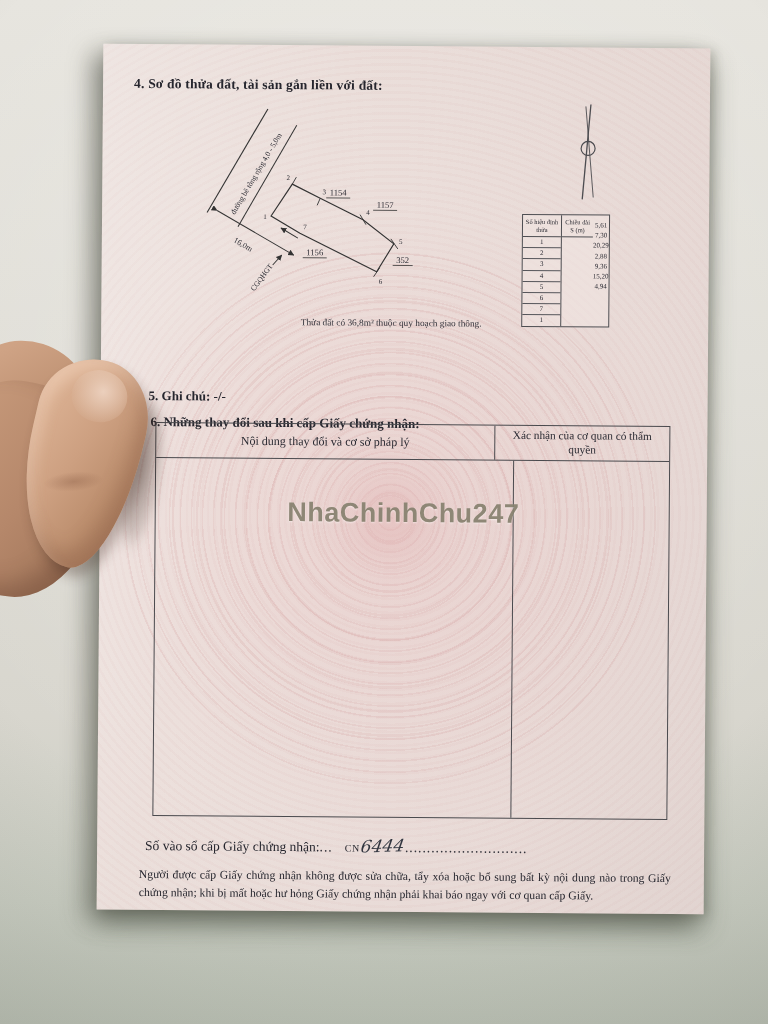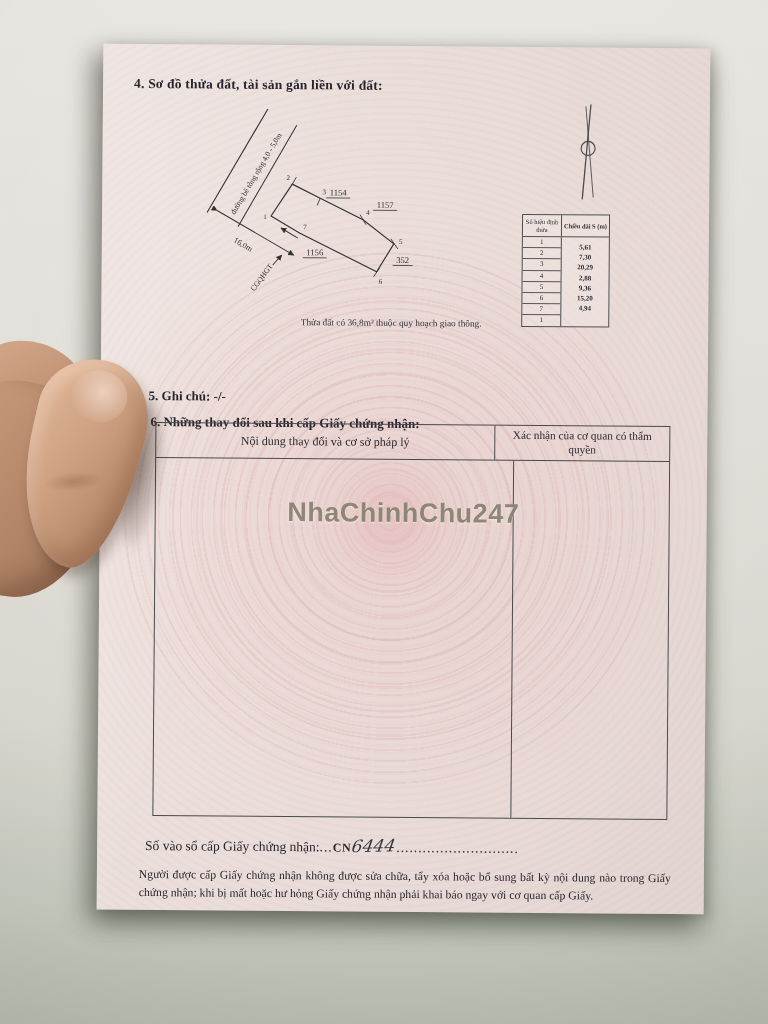--- a/index.html
+++ b/index.html
@@ -40,39 +40,39 @@
   
   #plot-svg{left:70px;top:62px;width:360px;height:235px;}
   #plot-svg text{font-family:"Liberation Serif","DejaVu Serif",serif;fill:#2b2b33;}
   #north-arrow{left:472px;top:55px;width:30px;height:100px;}
   
   .vtable{left:420px;top:167px;width:86px;display:flex;border:1px solid #4e4e52;background:rgba(240,230,226,0.55);color:#2b2b33;}
   .vcol-left{width:38px;border-right:1px solid #4e4e52;}
   .vhead{font-size:6.4px;line-height:1.15;text-align:center;border-bottom:1px solid #4e4e52;height:19px;display:flex;align-items:center;justify-content:center;padding:1px;}
   .vcell{height:10.2px;font-size:7px;text-align:center;border-bottom:1px solid #55555a;display:flex;align-items:center;justify-content:center;}
   .vcell:last-child{border-bottom:none;}
-  .vcol-right{width:47px;display:flex;flex-direction:column;font-weight:bold;}
+  .vcol-right{width:47px;display:flex;flex-direction:row;}
   .vvals{padding-top:5px;}
   .vval{height:10.2px;font-size:7px;text-align:center;display:flex;align-items:center;justify-content:center;}
   
   .ctable{left:55px;top:378px;width:513px;height:392px;border:1.2px solid #4a4a4e;display:flex;flex-direction:column;color:#2b2b33;}
   .ctable .hdr{display:flex;height:34px;border-bottom:1.2px solid #4a4a4e;}
   .ctable .bdy{display:flex;flex:1;}
   .c-left{width:69.8%;border-right:1.2px solid #4a4a4e;display:flex;align-items:center;justify-content:center;text-align:center;}
   .c-right{width:30.2%;display:flex;align-items:center;justify-content:center;text-align:center;}
   .hdr .c-left{font-size:12px;}
   .hdr .c-right{font-size:11.3px;line-height:1.2;padding:0 14px;}
   
   #watermark{left:0;right:0;top:452px;text-align:center;
     font-family:"Liberation Sans","DejaVu Sans",sans-serif;font-weight:bold;font-size:27px;
     color:#87816f;opacity:.92;letter-spacing:.5px;text-shadow:0 1px 2px rgba(255,255,255,0.55);}
   
   #registry{left:48px;top:790px;font-size:13.5px;color:#26262e;white-space:nowrap;}
   #registry .dots{letter-spacing:1px;color:#33333b;}
-  #registry .cn{font-size:12px;font-weight:bold;letter-spacing:.5px;}
+  #registry .cn{font-size:10px;font-weight:normal;letter-spacing:.5px;margin-left:12px;}
   #registry .hand-num{display:inline-block;font-family:"DejaVu Serif",serif;font-style:italic;
     font-size:17px;color:#323640;transform:skewX(-10deg) rotate(-2deg);margin:0 1px 0 1px;}
   
   #footer{left:42px;top:822px;width:532px;font-size:11.7px;line-height:1.55;text-align:justify;color:#26262e;}
   
   .hand-shadow{position:absolute;left:112px;top:366px;width:58px;height:215px;z-index:4;
     background:radial-gradient(closest-side, rgba(55,38,28,0.38), rgba(55,38,28,0.18) 55%, rgba(0,0,0,0) 75%);
     transform:rotate(9deg);filter:blur(5px);}
   .finger-top{position:absolute;left:-30px;top:342px;width:120px;height:85px;z-index:6;
     background:linear-gradient(135deg,#cfa385 20%,#b98c6d 80%);border-radius:50% 50% 45% 55%/60% 55% 45% 40%;

